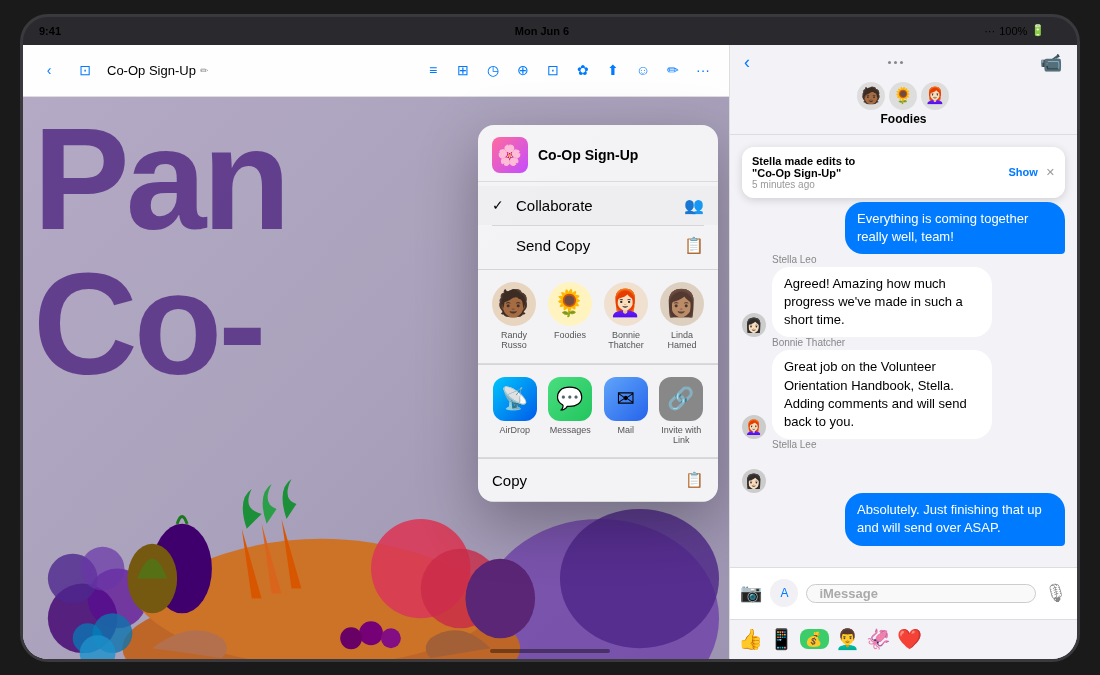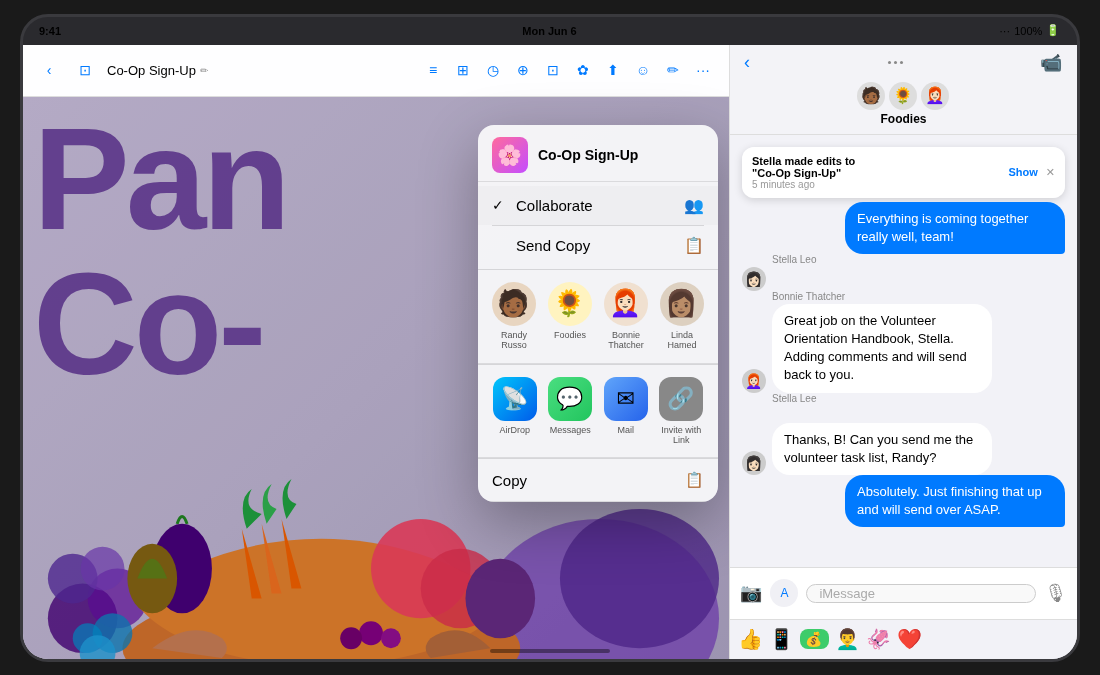--- a/index.html
+++ b/index.html
@@ -26,21 +26,21 @@
       border: 3px solid #3a3a3e;
     }
 
     
     .status-bar {
       height: 28px;
       background: transparent;
       position: absolute;
       top: 0;
       left: 0;
-      right: 1px;
+      right: 16px;
       display: flex;
       justify-content: space-between;
       align-items: center;
       padding: 4px 16px;
       z-index: 100;
       font-size: 11px;
       color: #000;
     }
 
     .status-left { font-weight: 600; font-size: 11px; }
@@ -493,20 +493,21 @@
       flex: 1;
       height: 19px;
       border-radius: 16px;
       border: 1px solid #ccc;
       padding: 0 12px;
       font-size: 13px;
       color: #aaa;
       display: flex;
       align-items: center;
       background: #f9f9f9;
+      font-weight: bold;
     }
 
     .mic-btn { color: #888; font-size: 18px; cursor: pointer; }
 
     
     .emoji-bar {
       height: 40px;
       background: #f2f2f7;
       border-top: 1px solid #ddd;
       display: flex;
@@ -785,36 +786,36 @@
         <div class="msg-group outgoing-group">
           <div class="message-row outgoing">
             <div class="msg-bubble">Everything is coming together really well, team!</div>
           </div>
         </div>
 
         <div class="msg-group incoming-group">
           <div style="font-size:10px;color:#888;margin-left:30px;margin-bottom:2px;">Stella Leo</div>
           <div class="message-row incoming">
             <div class="msg-avatar">👩🏻</div>
+            <div class="msg-bubble">Agreed! Amazing how much progress we've made in such a short time.</div>
           </div>
         </div>
 
         <div class="msg-group incoming-group">
           <div style="font-size:10px;color:#888;margin-left:30px;margin-bottom:2px;">Bonnie Thatcher</div>
           <div class="message-row incoming">
             <div class="msg-avatar">👩🏻‍🦰</div>
             <div class="msg-bubble">Great job on the Volunteer Orientation Handbook, Stella. Adding comments and will send back to you.</div>
           </div>
         </div>
 
         <div class="msg-group incoming-group">
           <div style="font-size:10px;color:#888;margin-left:30px;margin-bottom:19px;">Stella Lee</div>
           <div class="message-row incoming">
             <div class="msg-avatar">👩🏻</div>
-            <div class="msg-bubble">Thanks, B! Can you send me the volunteer task list, Randy?</div>
           </div>
         </div>
 
         <div class="msg-group outgoing-group">
           <div class="message-row outgoing">
             <div class="msg-bubble">Absolutely. Just finishing that up and will send over ASAP.</div>
           </div>
         </div>
 
       </div>

